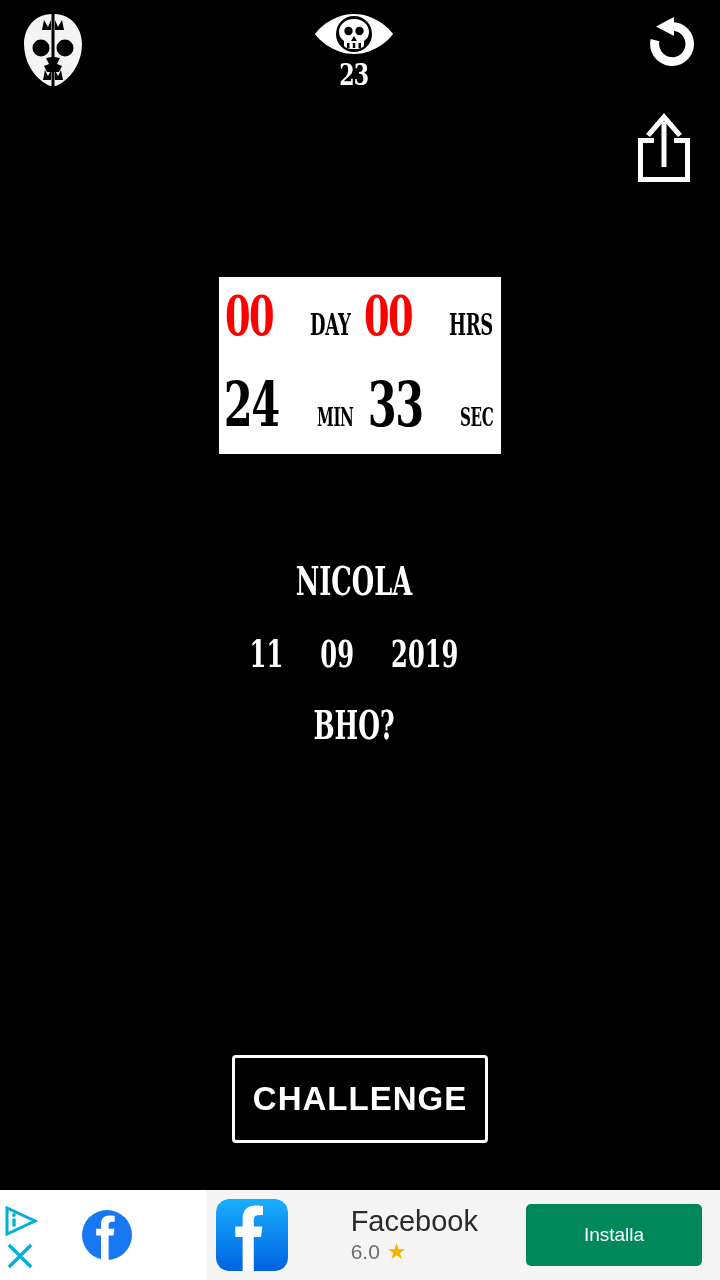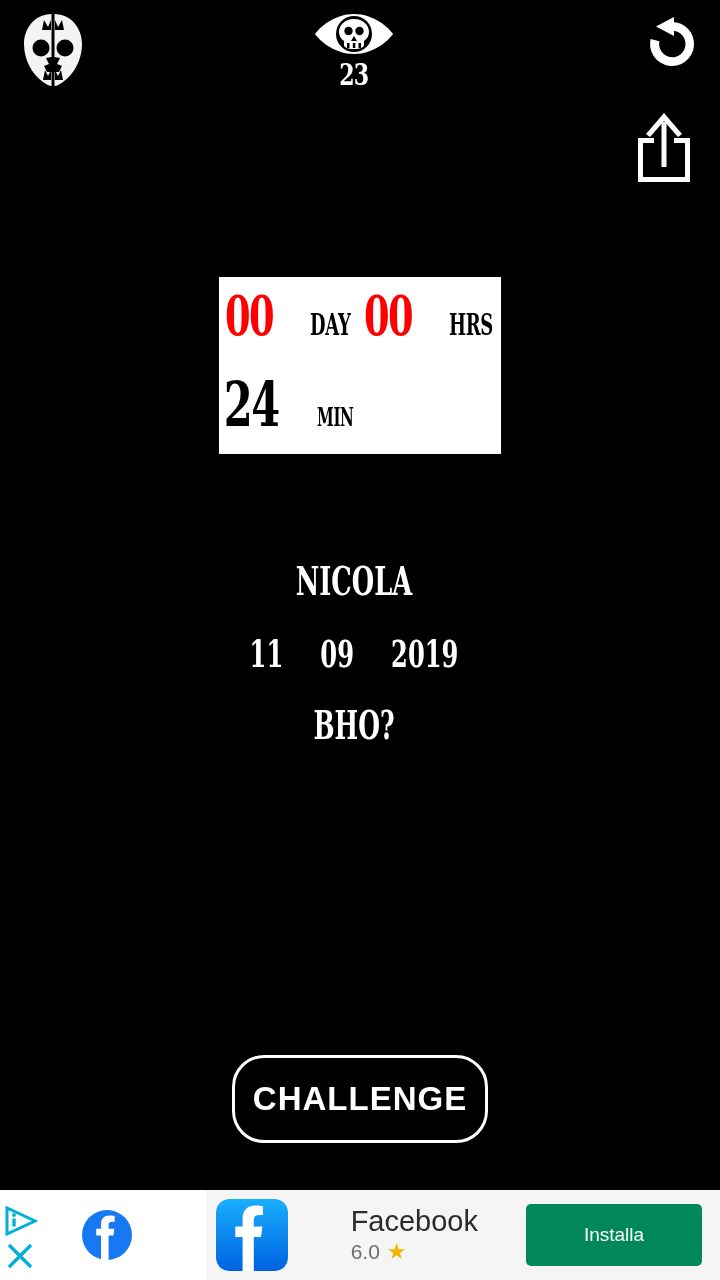--- a/index.html
+++ b/index.html
@@ -129,21 +129,21 @@
     font-size:32px;
     line-height:1;
   }
 
   
   .challenge-btn {
     position:absolute;
     left:232px; top:1055px;
     width:256px; height:88px;
     border:3px solid #ffffff;
-    border-radius:32px;
+    border-radius:4px;
     background:transparent;
     color:#ffffff;
     font-family:"Liberation Sans", sans-serif;
     font-size:33px;
     font-weight:700;
     letter-spacing:1px;
     display:flex; align-items:center; justify-content:center;
     cursor:pointer;
   }
 
@@ -289,20 +289,24 @@
       <div class="cd-cell">
         <span class="cd-num top">00</span>
         <span class="cd-lbl">HRS</span>
       </div>
     </div>
     <div class="cd-row">
       <div class="cd-cell">
         <span class="cd-num bot">24</span>
         <span class="cd-lbl small">MIN</span>
       </div>
+      <div class="cd-cell">
+        <span class="cd-num bot">33</span>
+        <span class="cd-lbl small">SEC</span>
+      </div>
     </div>
   </div>
 
   <div class="info-block">
     <div class="horror info-name">NICOLA</div>
     <div class="horror info-date">
       <span>11</span>
       <span class="gap"></span>
       <span>09</span>
       <span class="gap"></span>

